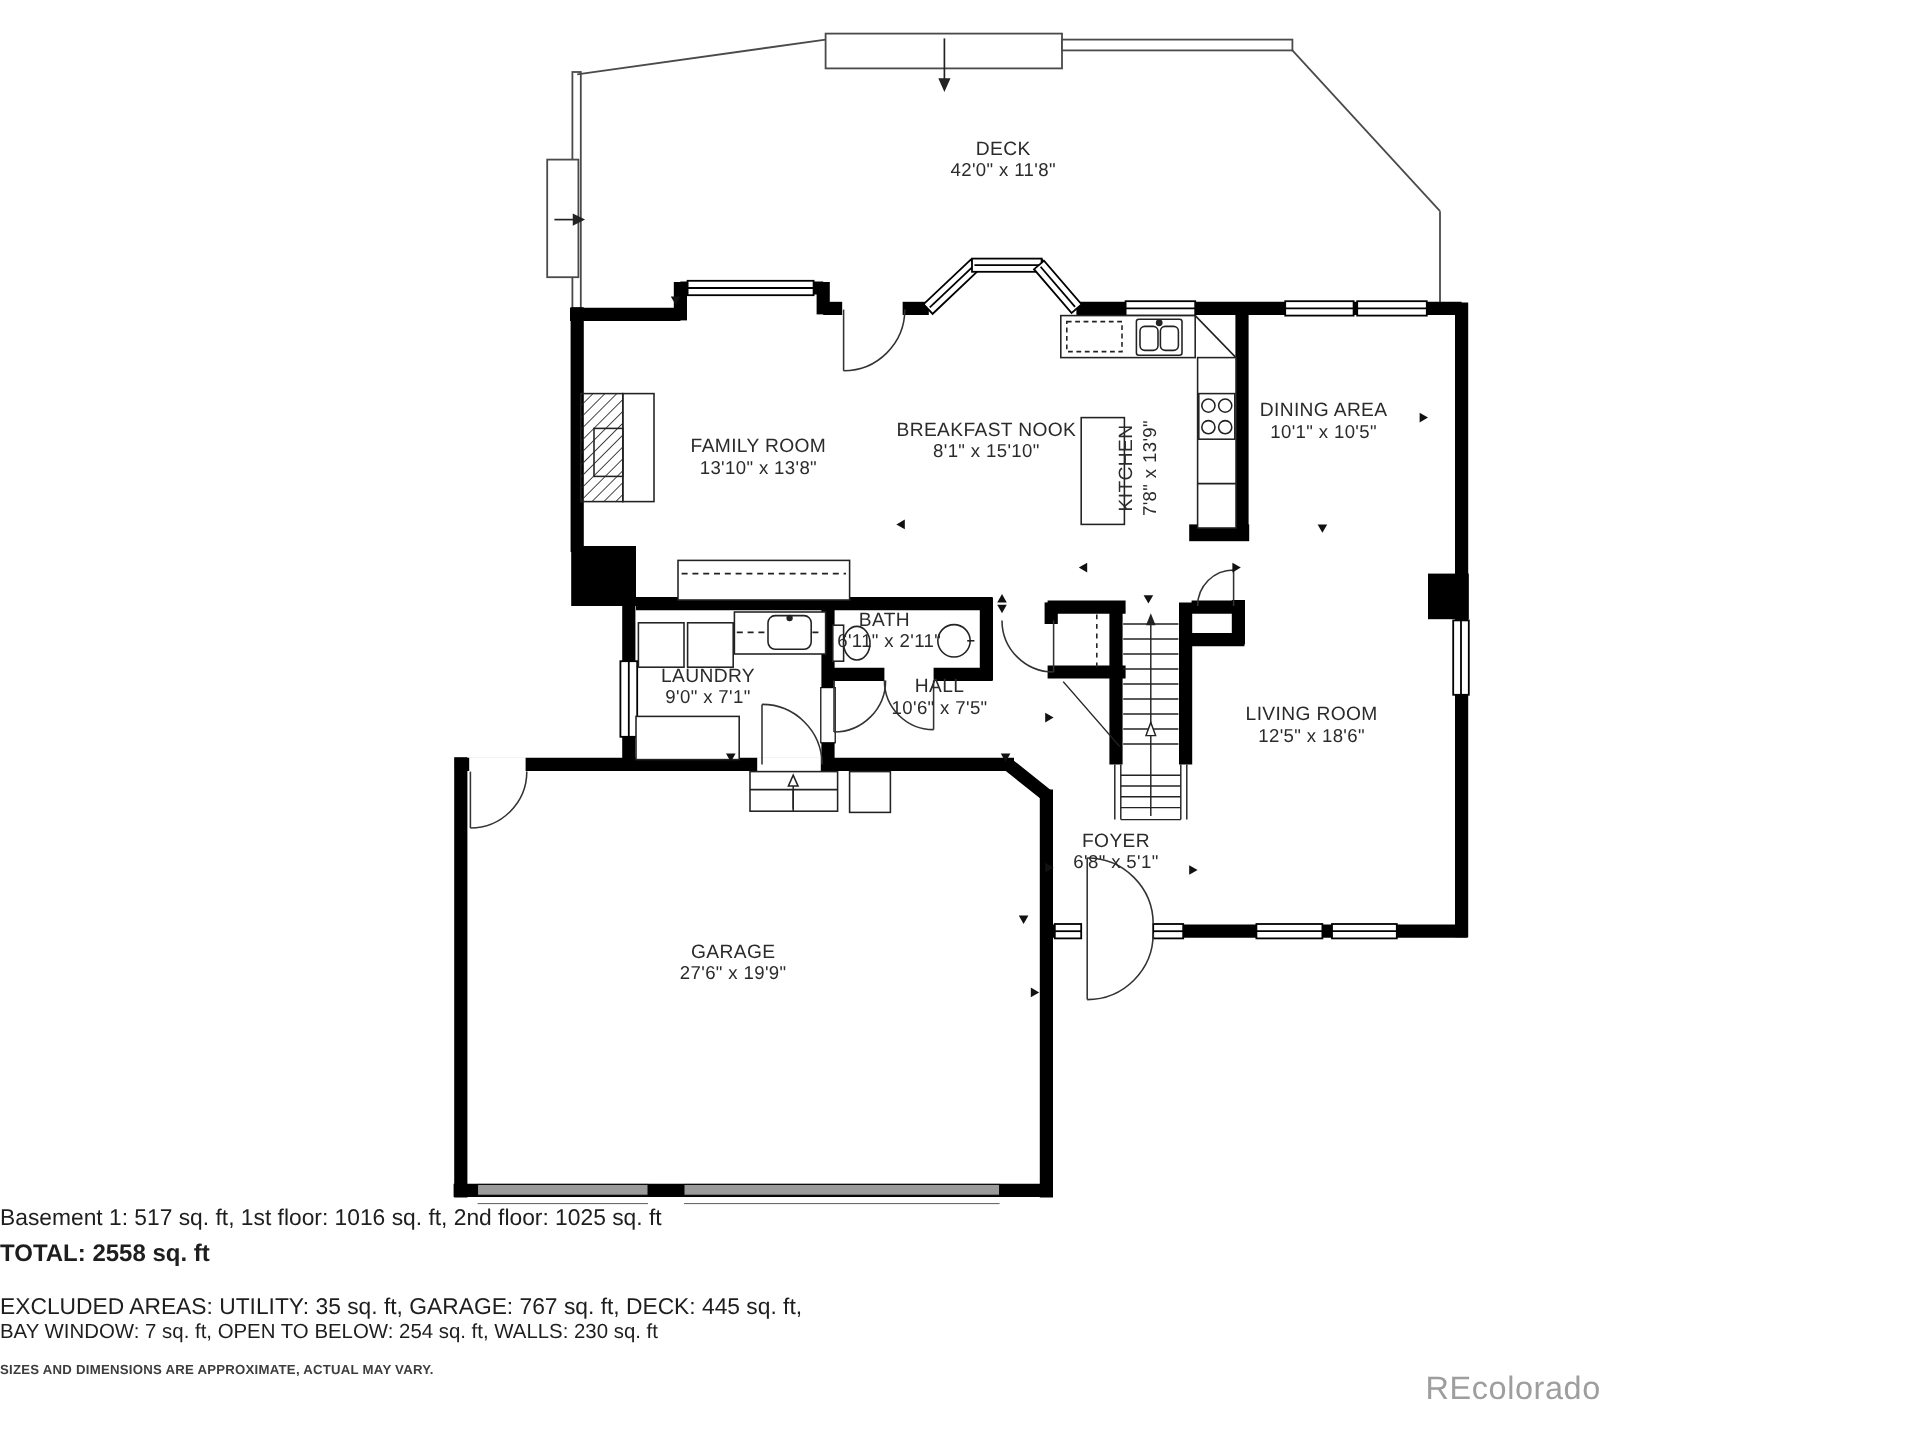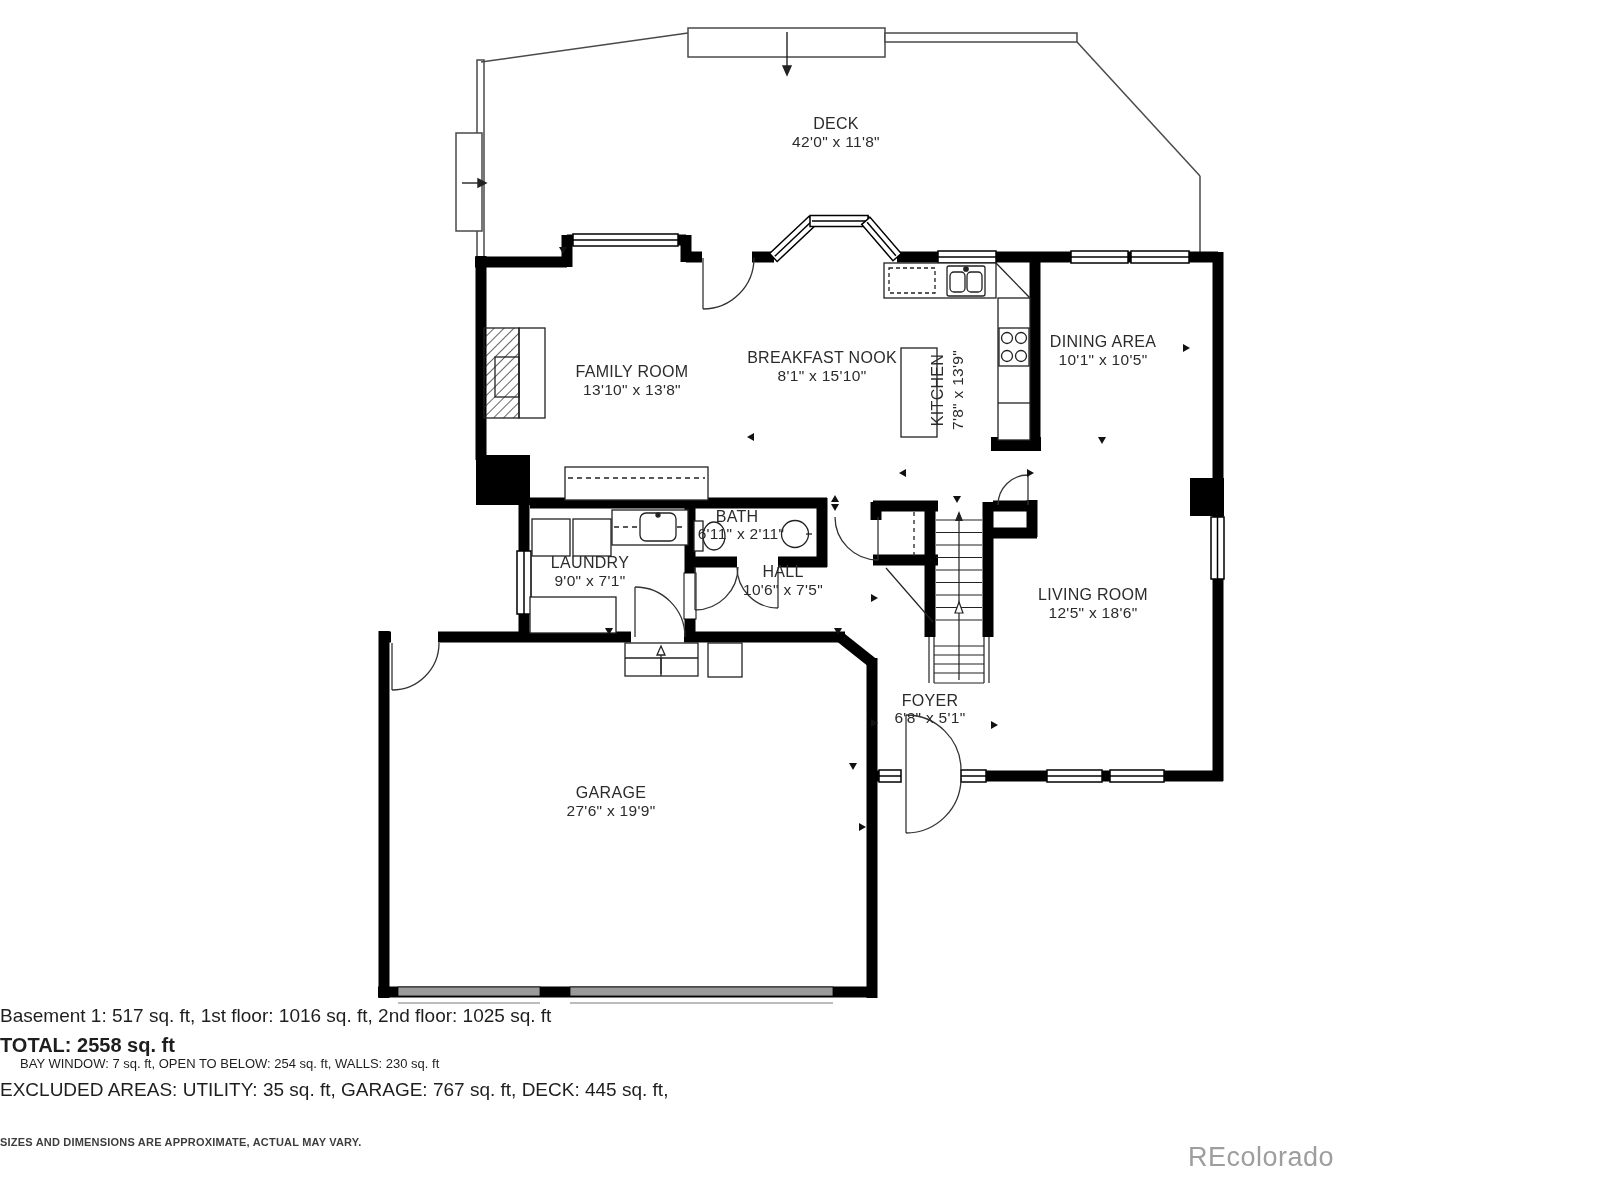--- a/index.html
+++ b/index.html
@@ -6,21 +6,21 @@
   .canvas{position:relative;width:1352px;height:1200px;background:#fff;overflow:hidden;
           font-family:"Liberation Sans",sans-serif;}
   svg{position:absolute;left:0;top:0;}
   svg text{font-family:"Liberation Sans",sans-serif;fill:#2b2b2b;letter-spacing:.3px;}
   .room-name{font-size:16px;}
   .room-dims{font-size:15.5px;}
   .footer{position:absolute;left:0;width:1575px;color:#1e1e1e;}
   .footer-total{top:1034px;font-size:20px;font-weight:bold;}
   .footer-line1{top:1005px;font-size:19px;}
   .footer-line2{top:1079px;font-size:19px;}
-  .footer-line3{top:1056px;font-size:13px;margin-left:20px;}
+  .footer-line3{top:1100px;font-size:17px;}
   .footer-disclaimer{top:1136px;font-size:11px;font-weight:600;color:#3d3d3d;letter-spacing:.2px;}
   .watermark{position:absolute;right:18px;top:1142px;font-size:27px;color:#9e9e9e;letter-spacing:.5px;margin-left:40px;}
 </style>
 </head>
 <body>
 
 <div class="canvas">
 <svg width="1600" height="1200" viewBox="0 0 1600 1200">
   <defs>
     <pattern id="hatch" width="7" height="7" patternTransform="rotate(45)" patternUnits="userSpaceOnUse">

